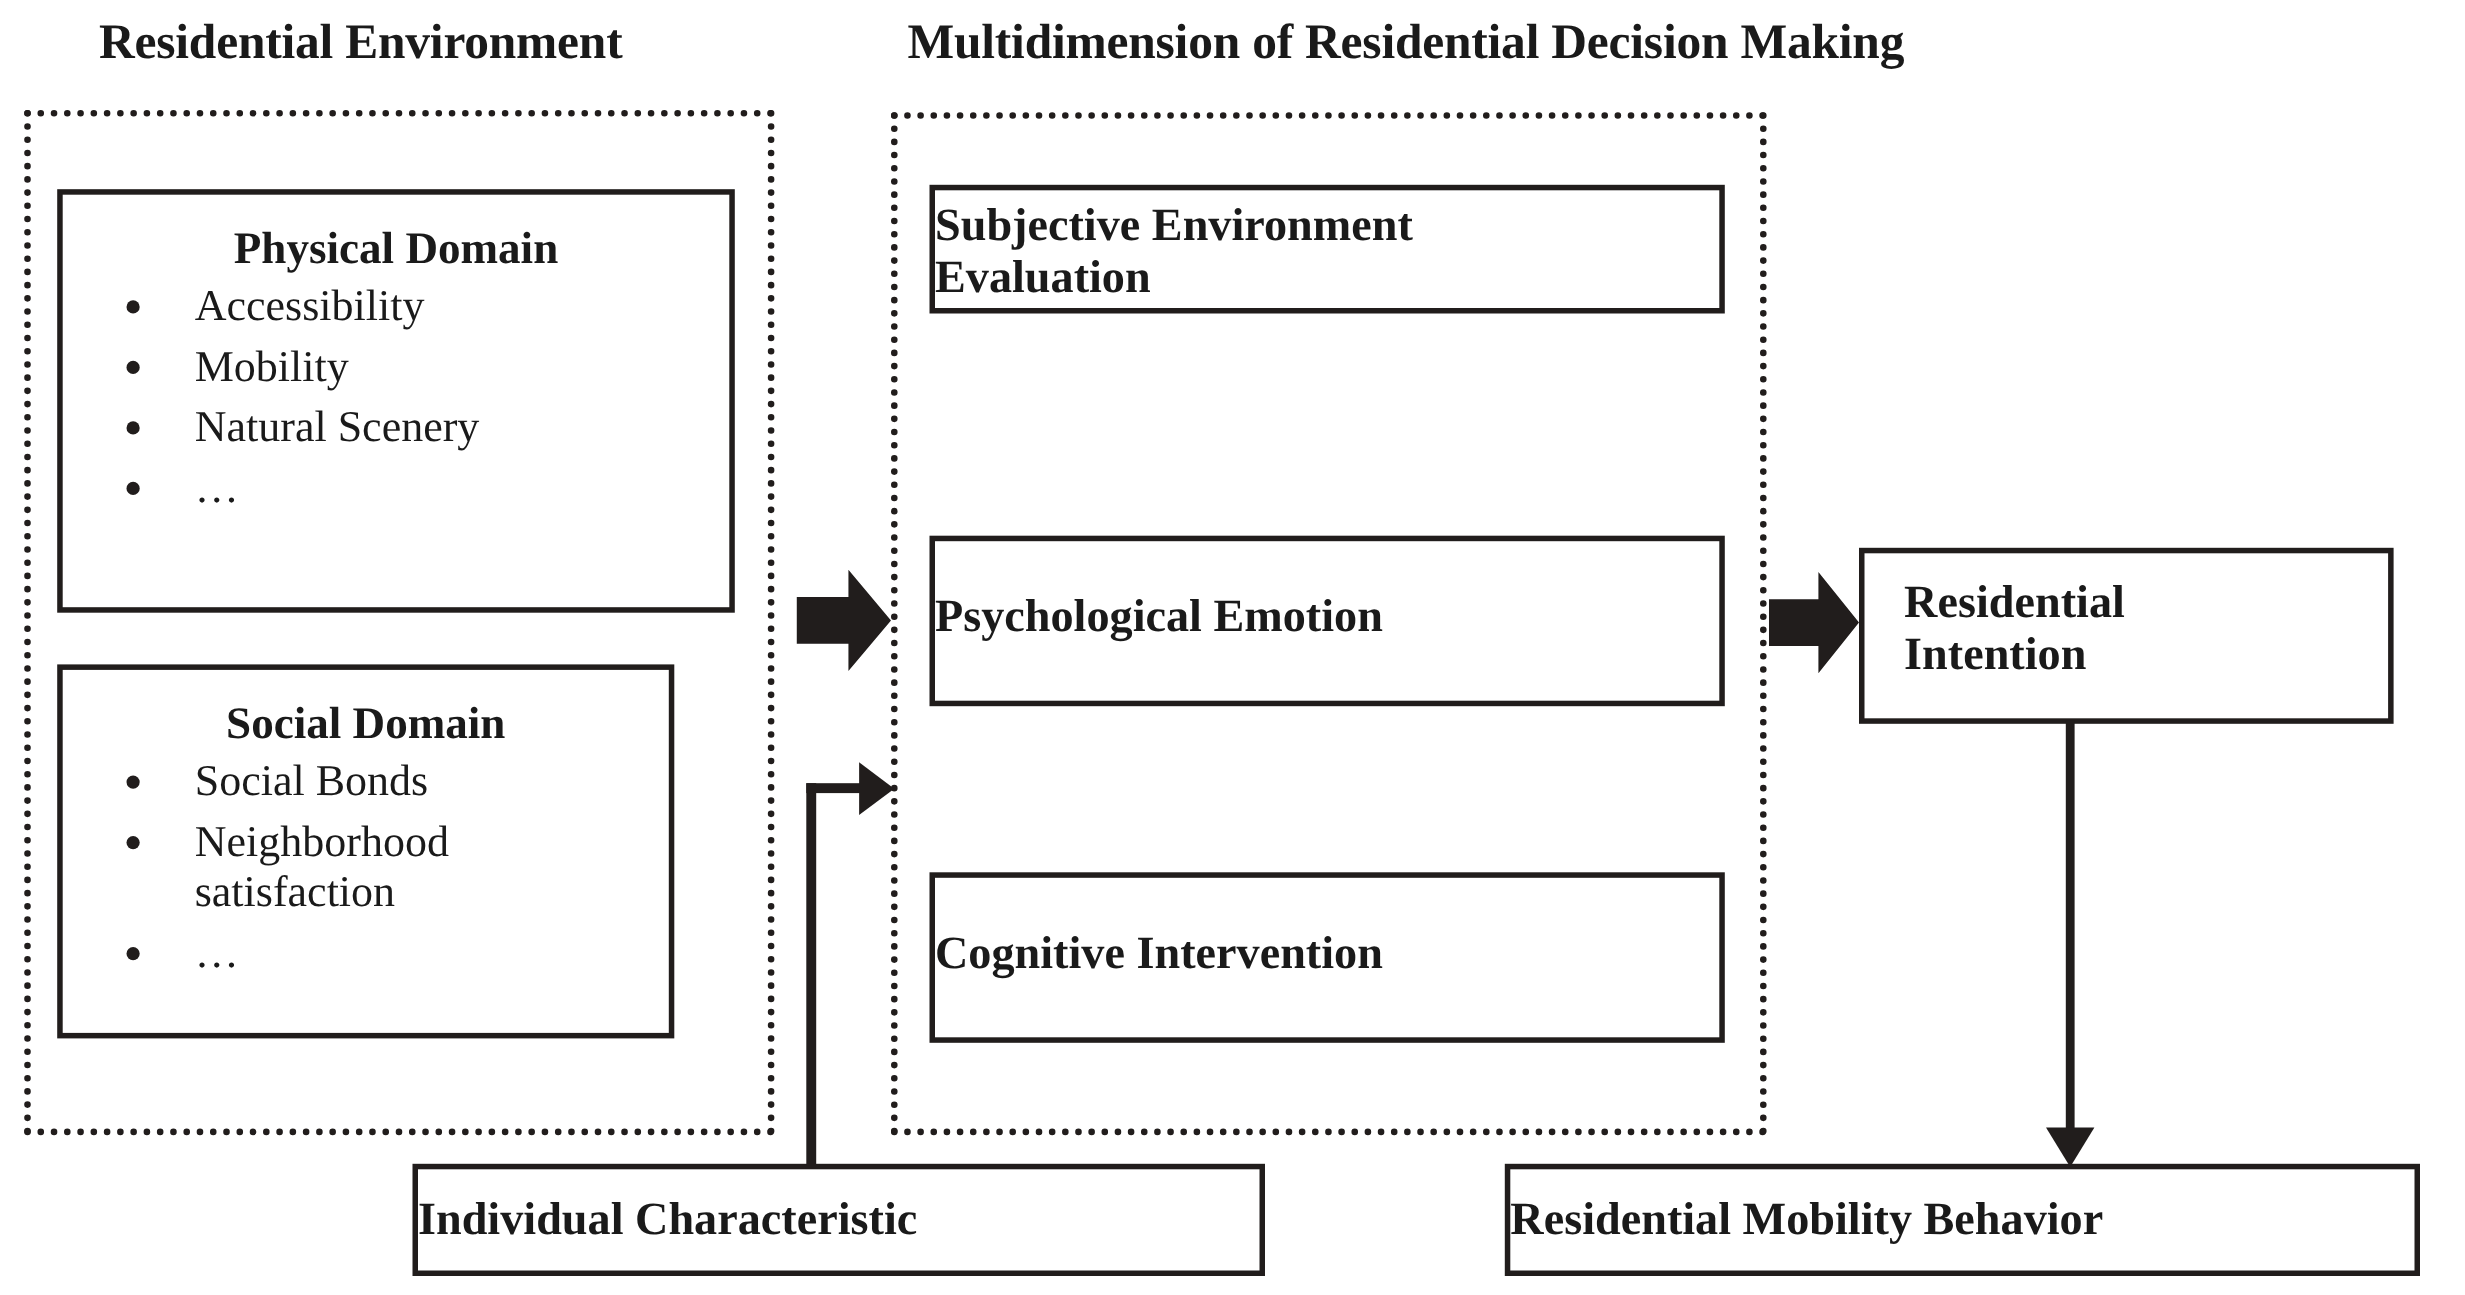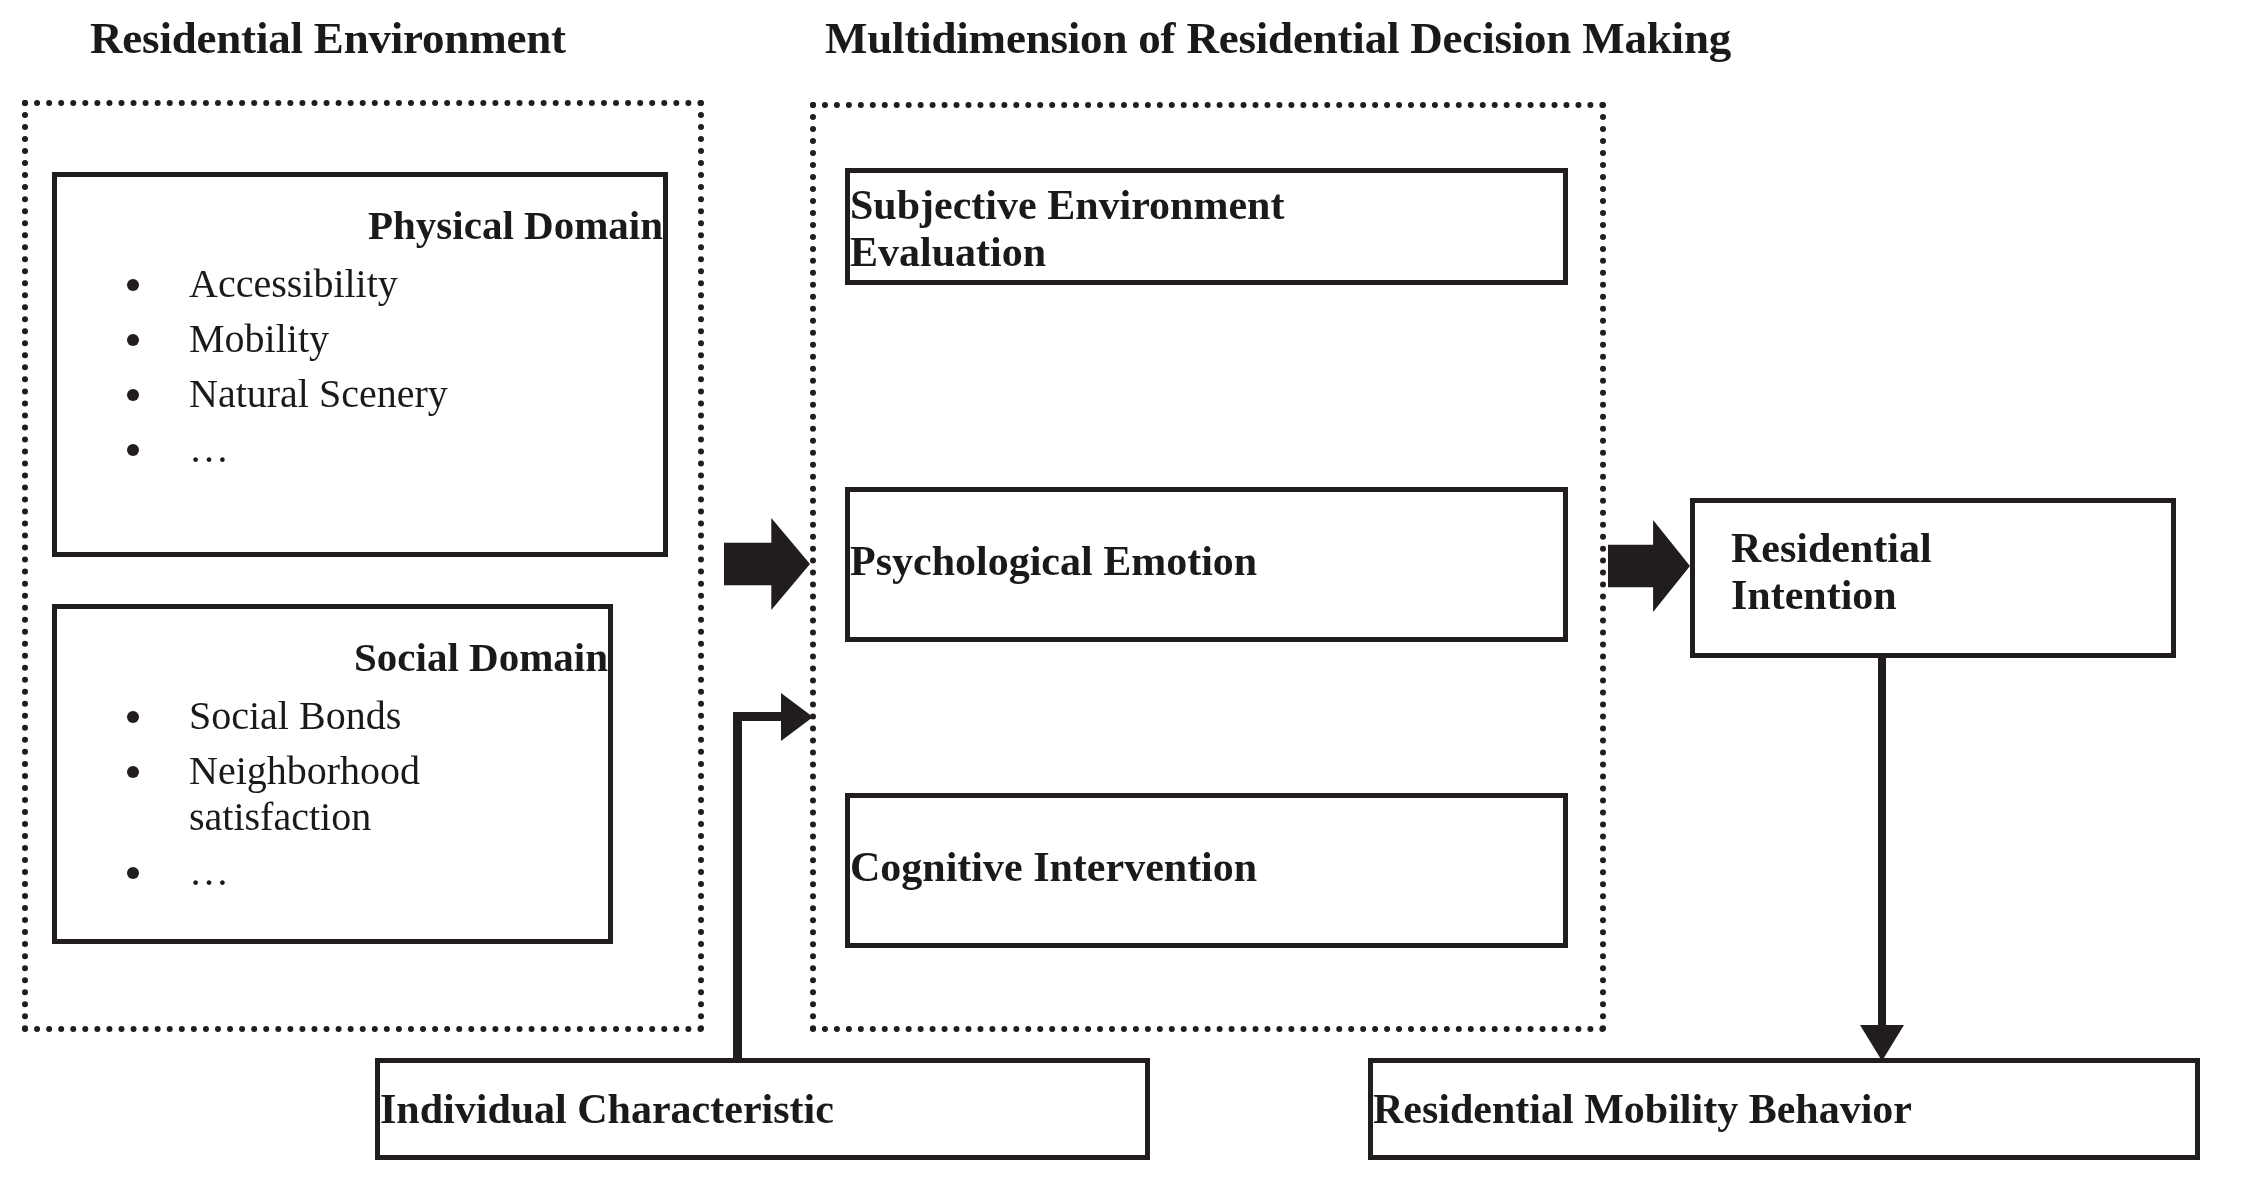--- a/index.html
+++ b/index.html
@@ -54,27 +54,27 @@
     color: #1a1a1a;
   }
 
   
   #box-physical-domain { left: 52px; top: 172px; width: 616px; height: 385px; }
   #box-social-domain   { left: 52px; top: 604px; width: 561px; height: 340px; }
 
   .domain-title {
     font-weight: bold;
     font-size: 41px;
-    text-align: right;
+    text-align: center;
     margin: 24px 0 6px 0;
     color: #1a1a1a;
   }
   .bullet-list {
     list-style: none;
-    margin: 12px;
+    margin: 0;
     padding: 0 18px 0 52px;
   }
   .bullet-item {
     position: relative;
     font-size: 40px;
     line-height: 1.15;
     margin-bottom: 9px;
     padding-left: 68px;
     color: #1a1a1a;
   }

